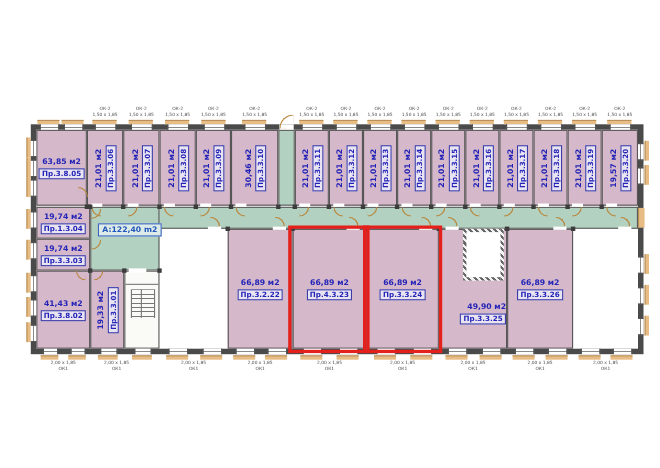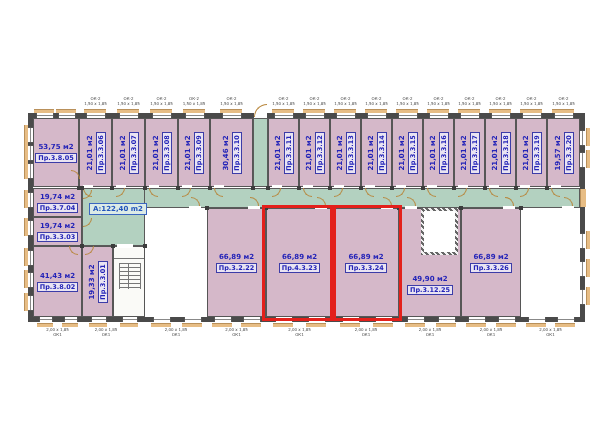--- a/index.html
+++ b/index.html
@@ -52,21 +52,21 @@
 
   <div class="plan">
 
     <div class="zone corr" style="left:49px;top:70px;width:498px;height:20px;"></div>
     <div class="zone corr" style="left:49px;top:70px;width:63px;height:58px;"></div>
     <div class="zone corr" style="left:220px;top:0;width:15px;height:69px;"></div>
     <div class="cplate">A:122,40 m2</div>
 
     <div class="room" style="left:0;top:0;width:46px;height:69px;">
       <div class="rlabel">
-          <span class="area">53,75 м2</span>
+          <span class="area">63,85 м2</span>
           <span class="plate">Пр.3.8.05</span>
         </div>
       </div>
     <div class="room" style="left:46px;top:0;width:33px;height:69px;">
       <div class="rlabel v">
           <span class="area">21,01 м2</span>
           <span class="plate">Пр.3.3.06</span>
         </div>
       </div>
     <div class="room" style="left:79px;top:0;width:33px;height:69px;">
@@ -150,21 +150,21 @@
     <div class="room" style="left:514px;top:0;width:33px;height:69px;">
       <div class="rlabel v">
           <span class="area">19,57 м2</span>
           <span class="plate">Пр.3.3.20</span>
         </div>
       </div>
 
     <div class="room" style="left:0;top:70px;width:49px;height:29px;">
       <div class="rlabel">
           <span class="area">19,74 м2</span>
-          <span class="plate">Пр.3.7.04</span>
+          <span class="plate">Пр.1.3.04</span>
         </div>
       </div>
     <div class="room" style="left:0;top:99px;width:49px;height:29px;">
       <div class="rlabel">
           <span class="area">19,74 м2</span>
           <span class="plate">Пр.3.3.03</span>
         </div>
       </div>
     <div class="room" style="left:0;top:128px;width:49px;height:71px;">
       <div class="rlabel">
@@ -196,23 +196,23 @@
           <span class="plate">Пр.4.3.23</span>
         </div>
       </div>
     <div class="room" style="left:300px;top:90px;width:66px;height:109px;">
       <div class="rlabel">
           <span class="area">66,89 м2</span>
           <span class="plate">Пр.3.3.24</span>
         </div>
       </div>
     <div class="room" style="left:366px;top:90px;width:62px;height:109px;">
-      <div class="rlabel" style="padding-top:44px;">
+      <div class="rlabel" style="padding-top:44px;align-items:flex-end;">
           <span class="area">49,90 м2</span>
-          <span class="plate">Пр.3.12.25</span>
+          <span class="plate">Пр.3.3.25</span>
         </div>
       </div>
     <div class="room" style="left:428px;top:90px;width:60px;height:109px;">
       <div class="rlabel">
           <span class="area">66,89 м2</span>
           <span class="plate">Пр.3.3.26</span>
         </div>
       </div>
 
     <div class="shaft"></div>

